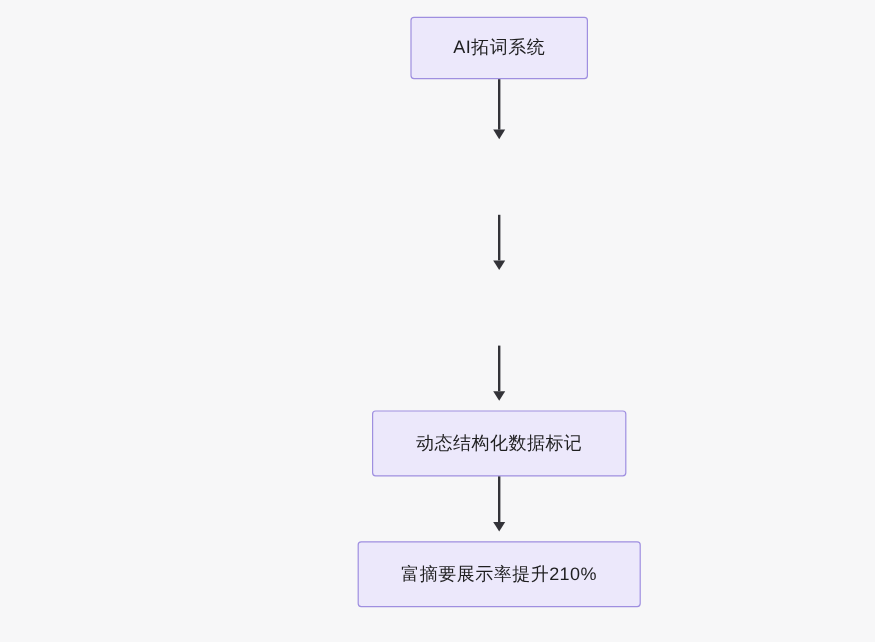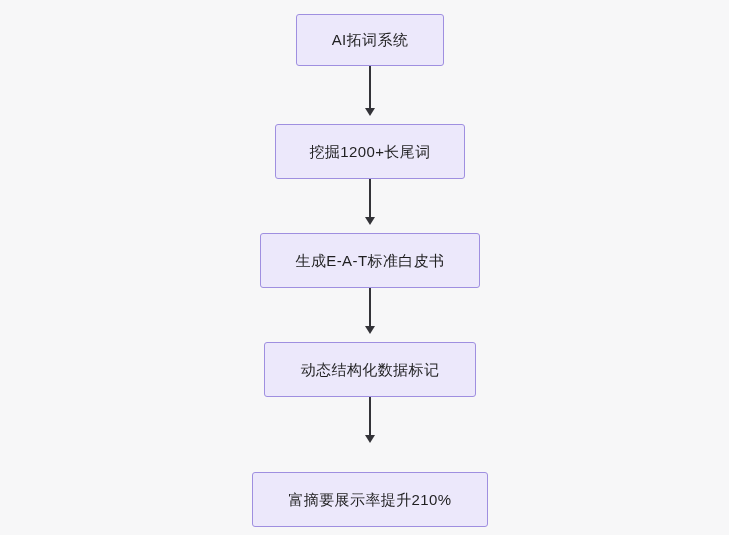--- a/index.html
+++ b/index.html
@@ -10,20 +10,21 @@
     width: 729px;
     height: 535px;
     background: #f7f7f8;
     font-family: "Liberation Sans", sans-serif;
     overflow: hidden;
   }
   #flow {
     position: relative;
     width: 673px;
     height: 535px;
+    margin-left: 46px;
   }
   .node {
     position: absolute;
     box-sizing: border-box;
     background: #ece8fb;
     border: 1px solid #9f8fe0;
     border-radius: 3px;
     display: flex;
     align-items: center;
     justify-content: center;
@@ -52,38 +53,32 @@
 
 <div id="flow">
 
   <div class="node" style="left:296px; top:14px; width:148px; height:52px;">
     <span>AI拓词系统</span>
   </div>
 
   <div class="edge" style="left:369px; top:66px; height:42px;"></div>
   <div class="arrowhead" style="left:365px; top:108px;"></div>
 
-  <div class="node" style="left:275px; top:124px; width:190px; height:55px;">
-    <span>挖掘1200+长尾词</span>
-  </div>
 
   <div class="edge" style="left:369px; top:179px; height:38px;"></div>
   <div class="arrowhead" style="left:365px; top:217px;"></div>
 
-  <div class="node" style="left:260px; top:233px; width:220px; height:55px;">
-    <span>生成E-A-T标准白皮书</span>
-  </div>
 
   <div class="edge" style="left:369px; top:288px; height:38px;"></div>
   <div class="arrowhead" style="left:365px; top:326px;"></div>
 
   <div class="node" style="left:264px; top:342px; width:212px; height:55px;justify-content:center;">
     <span>动态结构化数据标记</span>
   </div>
 
   <div class="edge" style="left:369px; top:397px; height:38px;"></div>
   <div class="arrowhead" style="left:365px; top:435px;"></div>
 
-  <div class="node" style="left:252px; top:472px; width:236px; height:55px;">
+  <div class="node" style="left:252px; top:451px; width:236px; height:55px;">
     <span>富摘要展示率提升210%</span>
   </div>
 
 </div>
 
 </body></html>

